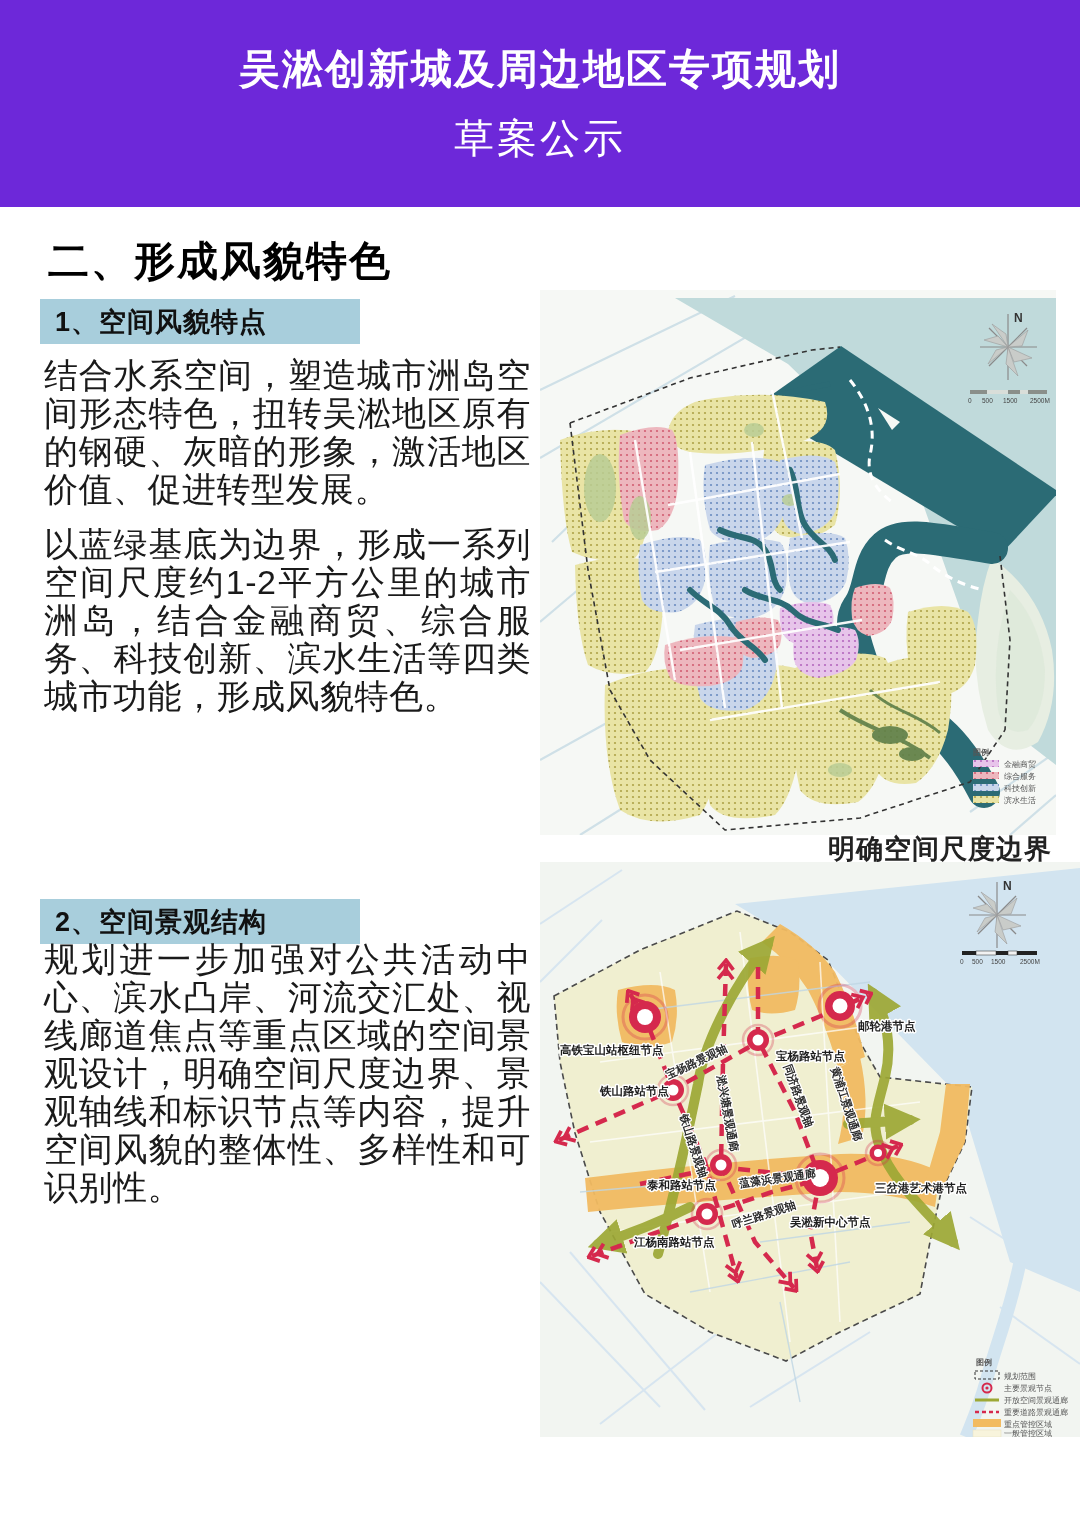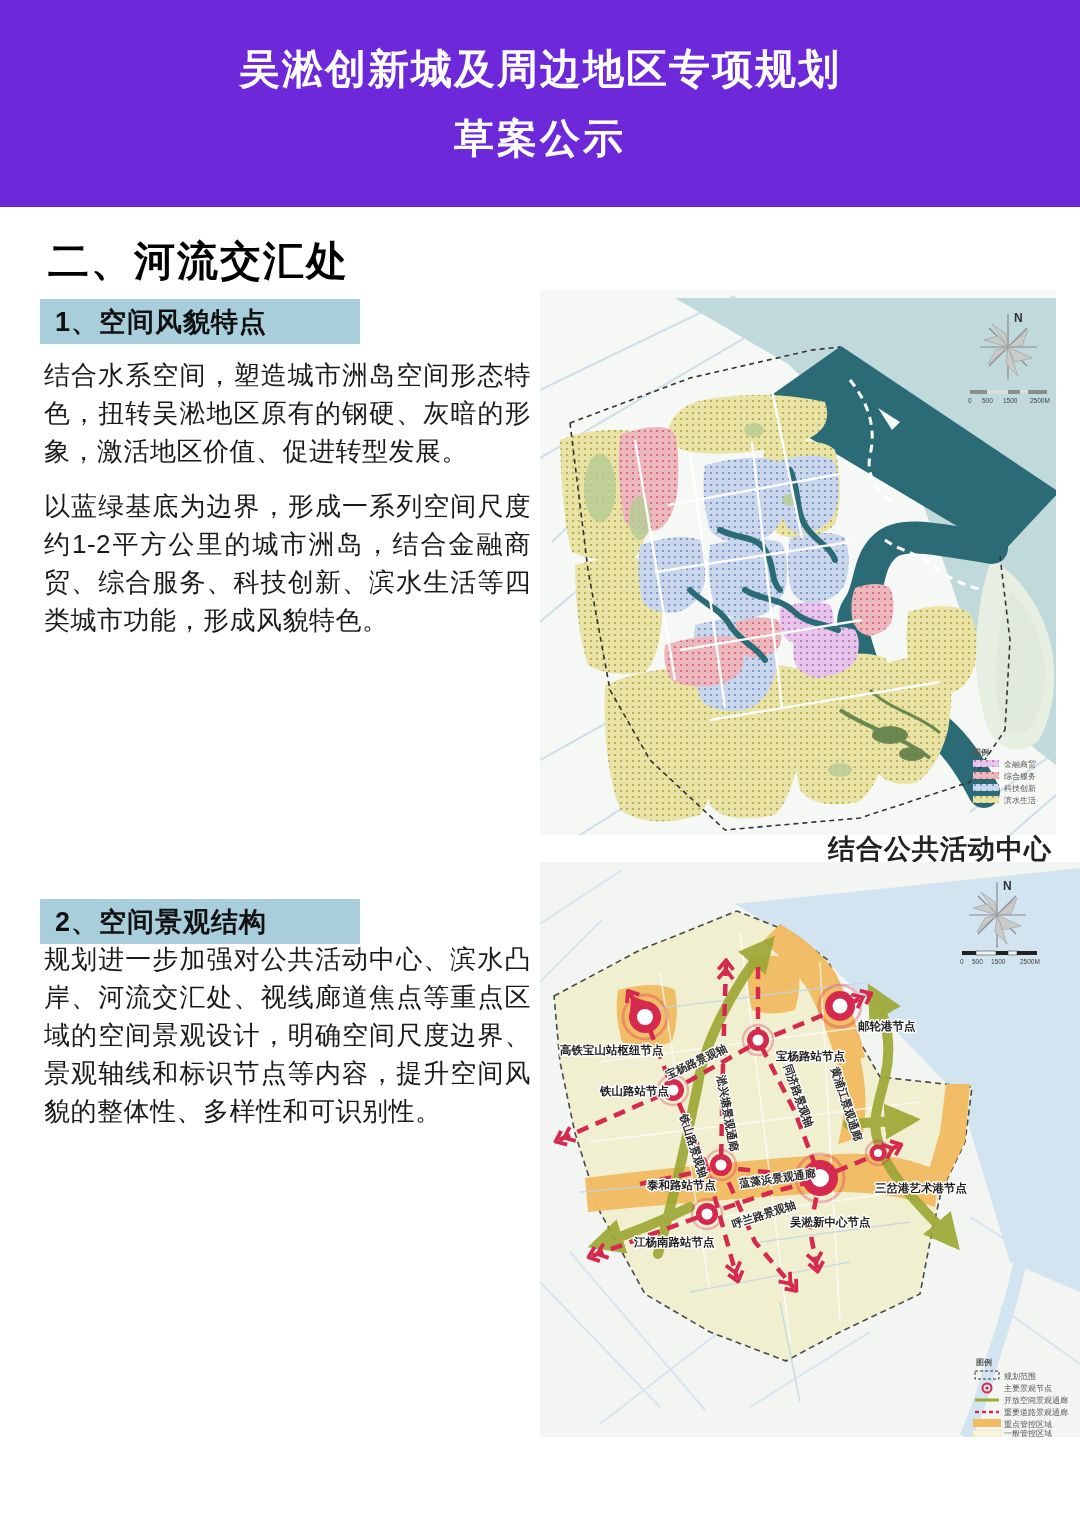--- a/index.html
+++ b/index.html
@@ -2,32 +2,32 @@
 <html><head>
 <meta charset="utf-8">
 <style>
   html,body{margin:0;padding:0;background:#e8e8e8;}
   .page{position:relative;width:1080px;height:1527px;background:#ffffff;overflow:hidden;
         font-family:"Liberation Sans","DejaVu Sans",sans-serif;}
   
   .hdr{position:absolute;left:0;top:0;width:1080px;height:207px;background:#6d28d9;
        display:flex;flex-direction:column;align-items:center;justify-content:center;gap:14px;}
   .hdr .t1{color:#fff;font-size:41px;font-weight:800;letter-spacing:2px;}
-  .hdr .t2{color:#fff;font-size:40px;font-weight:700;letter-spacing:3px;}
+  .hdr .t2{color:#fff;font-size:40px;font-weight:400;letter-spacing:3px;}
   
   .sec-h{position:absolute;left:48px;top:234px;font-size:41px;font-weight:800;color:#000;letter-spacing:2px;}
   .bar{position:absolute;left:40px;width:320px;height:45px;background:#A8CEDC;
        display:flex;align-items:center;padding-left:15px;box-sizing:border-box;
        font-size:27px;font-weight:800;color:#111;letter-spacing:1px;text-align:center;}
   #bar1{top:299px;}
   #bar2{top:867px;margin-top:32px;}
   .paras{position:absolute;left:44px;width:487px;}
   #paras1{top:356px;}
   #paras2{top:924px;margin-top:16px;}
-  .paras p{margin:0 0 17px 0;font-size:26px;line-height:38px;color:#1a1a1a;
+  .paras p{margin:0 0 17px 0;font-size:34px;line-height:38px;color:#1a1a1a;
            text-align:justify;letter-spacing:0.5px;}
   
   .cap{position:absolute;font-size:27px;color:#222;font-weight:600;letter-spacing:1px;}
   #cap1{top:831px;right:28px;}
   #cap2{top:1504px;right:26px;margin-top:20px;}
   
   #map1{position:absolute;left:540px;top:290px;}
   #map2{position:absolute;left:540px;top:862px;}
   
   .ftr{position:absolute;left:0;top:1464px;width:1080px;height:63px;background:#327F91;
@@ -44,21 +44,21 @@
 </head>
 <body>
 
 <div class="page">
 
   <div class="hdr">
     <div class="t1">吴淞创新城及周边地区专项规划</div>
     <div class="t2">草案公示</div>
   </div>
 
-  <div class="sec-h">二、河流交汇处</div>
+  <div class="sec-h">二、形成风貌特色</div>
 
   <div class="bar" id="bar1">
     <span>1、空间风貌特点</span>
   </div>
   <div class="paras" id="paras1">
     <p>结合水系空间，塑造城市洲岛空间形态特色，扭转吴淞地区原有的钢硬、灰暗的形象，激活地区价值、促进转型发展。</p>
     <p>以蓝绿基底为边界，形成一系列空间尺度约1-2平方公里的城市洲岛，结合金融商贸、综合服务、科技创新、滨水生活等四类城市功能，形成风貌特色。</p>
   </div>
 
   <svg id="map1" width="516" height="545" viewBox="0 0 516 545">
@@ -217,21 +217,21 @@
       <rect x="433" y="470" width="26" height="7" fill="url(#dotV)"></rect>
       <text class="leg" x="464" y="477">金融商贸</text>
       <rect x="433" y="482" width="26" height="7" fill="url(#dotP)"></rect>
       <text class="leg" x="464" y="489">综合服务</text>
       <rect x="433" y="494" width="26" height="7" fill="url(#dotB)"></rect>
       <text class="leg" x="464" y="501">科技创新</text>
       <rect x="433" y="506" width="26" height="7" fill="url(#dotY)"></rect>
       <text class="leg" x="464" y="513">滨水生活</text>
     </g>
   </svg>
-  <div class="cap" id="cap1">结合公共活动中心</div>
+  <div class="cap" id="cap1">明确空间尺度边界</div>
 
   <div class="bar" id="bar2">
     <span>2、空间景观结构</span>
   </div>
   <div class="paras" id="paras2">
     <p>规划进一步加强对公共活动中心、滨水凸岸、河流交汇处、视线廊道焦点等重点区域的空间景观设计，明确空间尺度边界、景观轴线和标识节点等内容，提升空间风貌的整体性、多样性和可识别性。</p>
   </div>
 
   <svg id="map2" width="540" height="575" viewBox="0 0 540 575">
     <defs>

